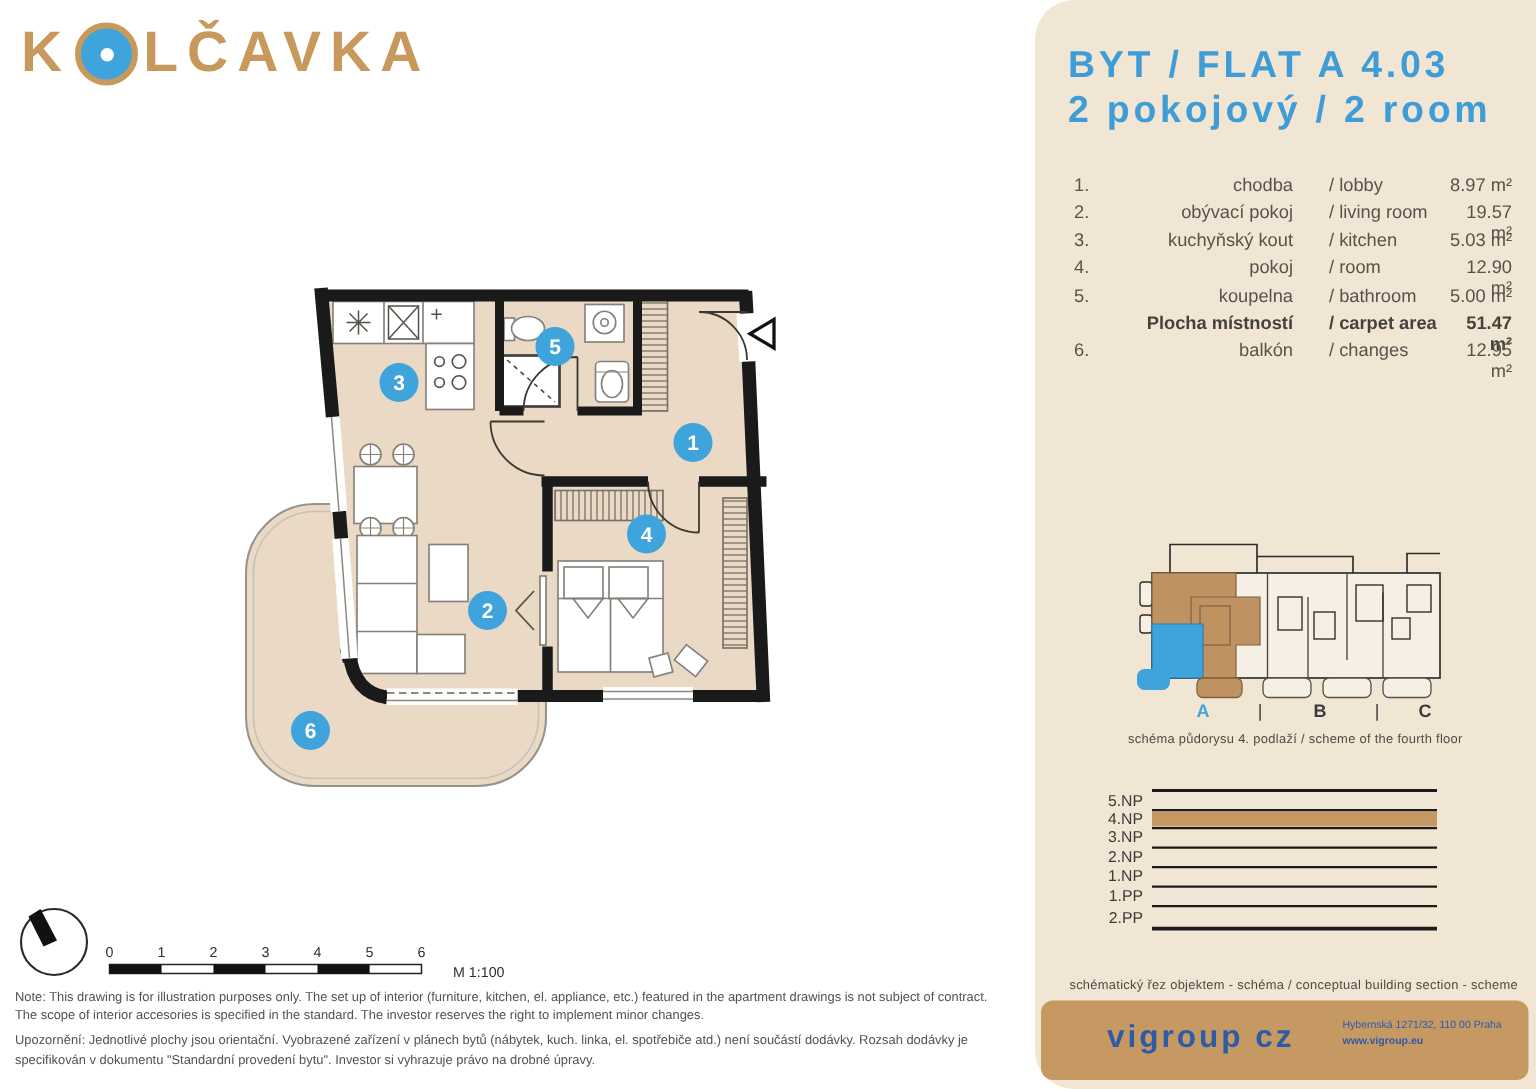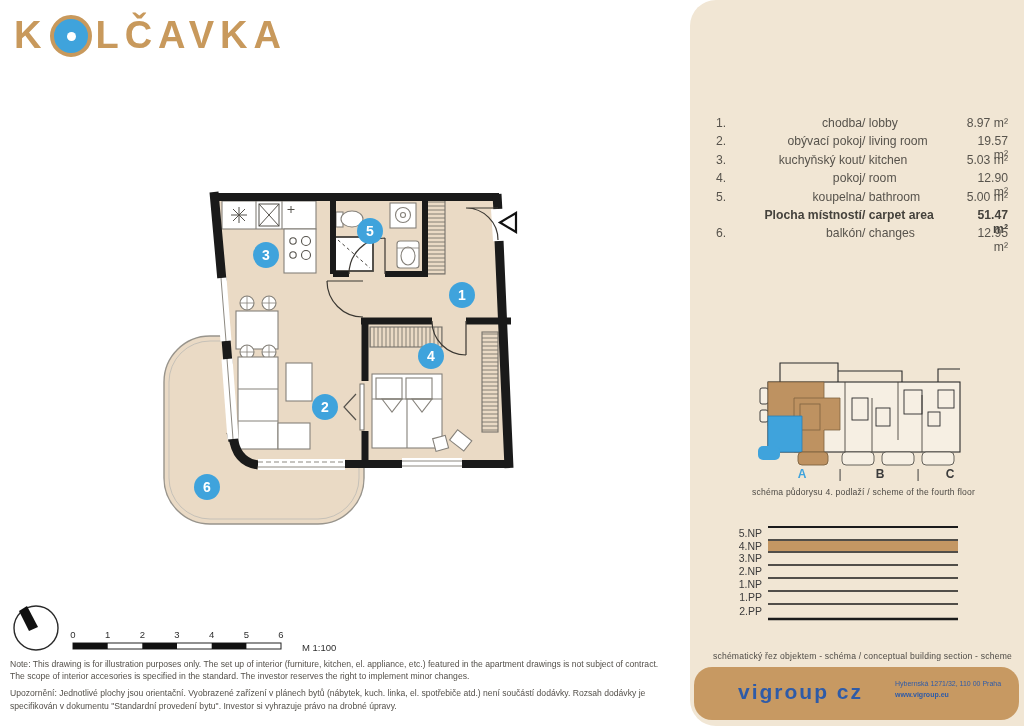--- a/index.html
+++ b/index.html
@@ -15,51 +15,55 @@
   
   #panel{position:absolute;left:690px;top:0;width:334px;height:726px;background:#F1E6D4;
          border-radius:26px 0 0 26px;}
   #title{position:absolute;left:712px;top:28px;width:300px;color:#3E9DD6;font-weight:700;
          font-size:25px;line-height:30px;letter-spacing:2.5px;}
   
   #room-table{position:absolute;left:716px;top:116px;width:292px;color:#57534C;font-size:12.2px;}
   .t-row{display:grid;grid-template-columns:24px 122px 104px 1fr;height:18.4px;align-items:baseline;}
   .c-no{grid-column:1;}
   .c-cz{grid-column:2;text-align:right;}
-  .c-en{grid-column:3;}
+  .c-en{grid-column:3;margin-left:24px;}
   .c-area{grid-column:4;text-align:right;}
   .t-row.bold .c-cz{grid-column:1/3;}
   .t-row.bold{font-weight:bold;color:#45423C;}
   
   .cap{position:absolute;color:#4d4a45;font-size:8.6px;letter-spacing:.2px;}
   #schema-caption{left:752px;top:487px;width:270px;}
   #section-caption{left:700px;top:651px;width:312px;text-align:right;}
   
   #notes{position:absolute;left:10px;top:658px;width:656px;color:#54504a;font-size:8.6px;line-height:1.42;}
   #notes p{margin:0 0 5px 0;}
   
-  #footer-card{position:absolute;left:694px;top:667px;width:325px;height:53px;background:#C79962;border-radius:18px;}
+  #footer-card{position:absolute;left:694px;top:667px;width:325px;height:53px;background:#C79962;border-radius:8px;}
   #vigroup-logo{position:absolute;left:44px;top:13px;color:#2E5BA8;font-size:21px;font-weight:bold;letter-spacing:2px;}
   #address{position:absolute;right:16px;top:12px;color:#2E5BA8;font-size:7px;line-height:1.55;text-align:left;width:108px;}
   #address .l2{font-weight:bold;}
   svg text{font-family:"Liberation Sans", sans-serif;}
 </style>
 </head>
 <body>
 
 <div id="page">
 
   <div id="brand">
     <span>K</span>
       <span class="o"></span>
       <span>LČAVKA</span>
   </div>
 
   <div id="panel"></div>
 
+  <div id="title">
+    <div>BYT / FLAT A 4.03</div>
+    <div>2 pokojový / 2 room</div>
+  </div>
 
   <div id="room-table">
     <div class="t-row">
       <span class="c-no">1.</span>
       <span class="c-cz">chodba</span>
       <span class="c-en">/ lobby</span>
       <span class="c-area">8.97 m²</span>
     </div>
 
     <div class="t-row">

